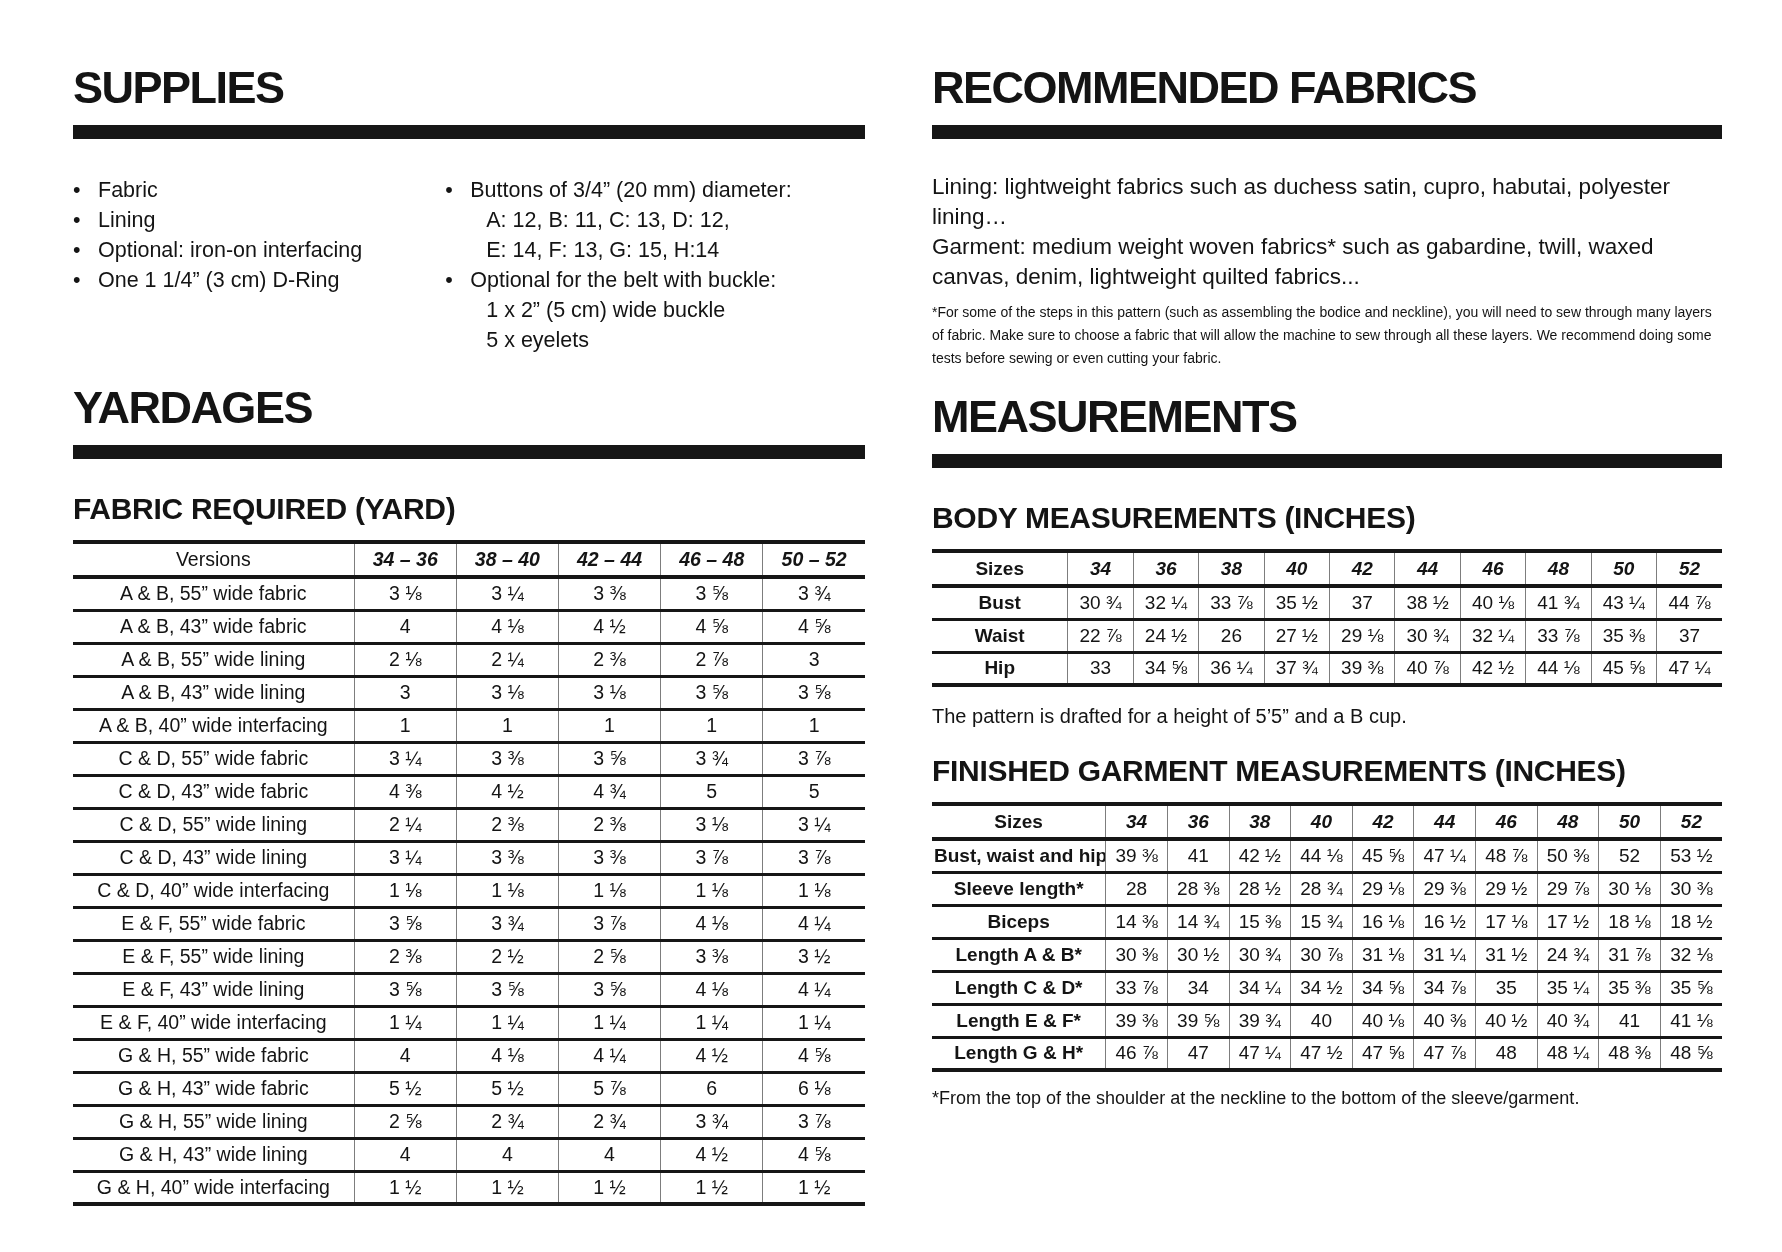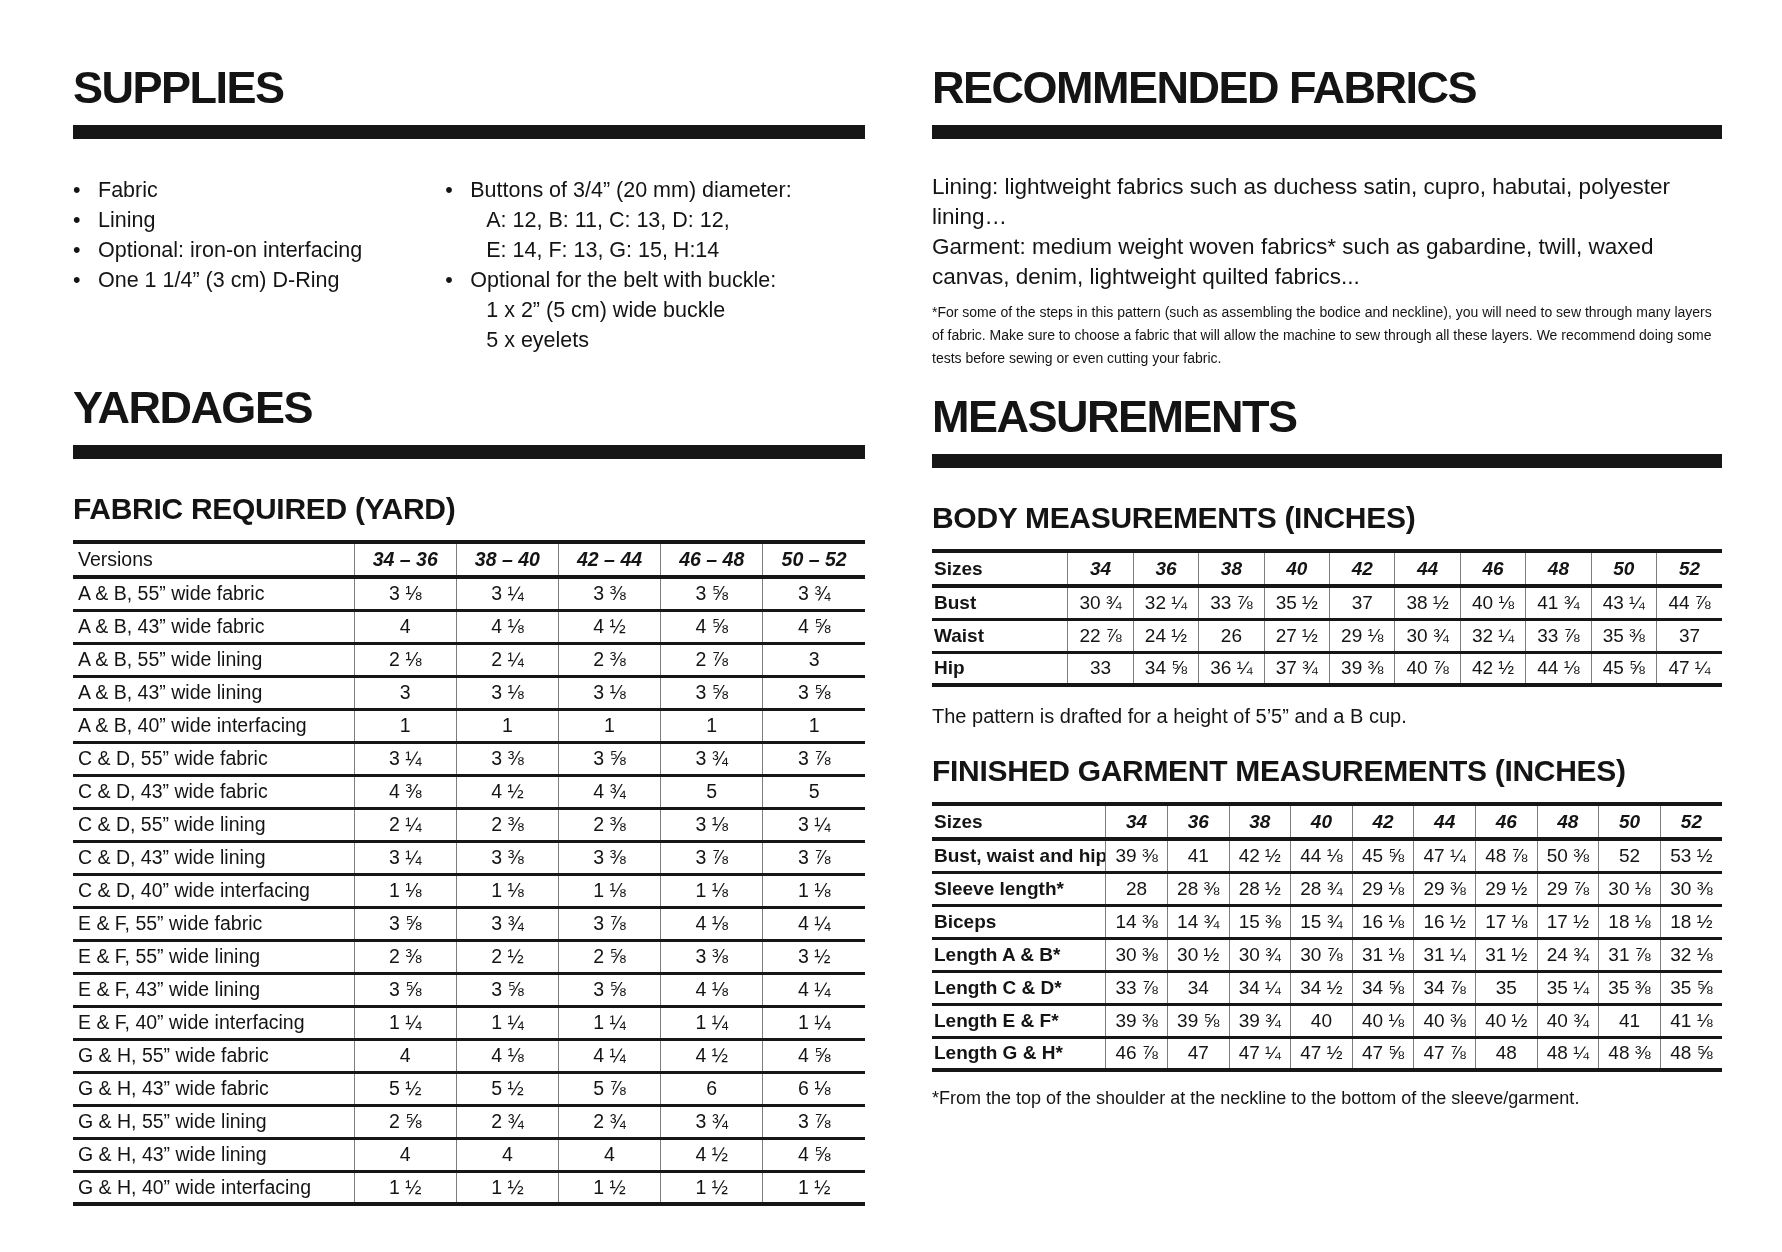--- a/index.html
+++ b/index.html
@@ -33,21 +33,21 @@
   table.doc { width:100%; border-collapse:collapse; table-layout:fixed; margin-top:14px; }
   table.doc th, table.doc td {
     border-bottom:3px solid #161616;
     border-left:1.5px solid #7d7d7d;
     padding:0 5px; height:33px; font-size:19.5px; vertical-align:middle;
     overflow:hidden; white-space:nowrap;
   }
   table.doc tr > :first-child { border-left:none; }
   table.doc thead th { border-top:4px solid #161616; border-bottom:4px solid #161616; height:35px; }
   table.doc tbody tr:last-child td { border-bottom:4px solid #161616; }
-  table.doc .label { text-align:left; font-weight:700; }
+  table.doc .label { text-align:center; font-weight:700; }
   table.doc .num   { text-align:center; font-weight:400; }
   table.doc thead .num { font-weight:700;font-style:italic; }
 
   
   table.yardage thead .label { font-weight:400; width:35.5%; }
   table.yardage tbody .label { font-weight:400; }
 
   
   table.bodytab  { font-size:19px; }
   table.bodytab  thead .label { width:17.2%; }

